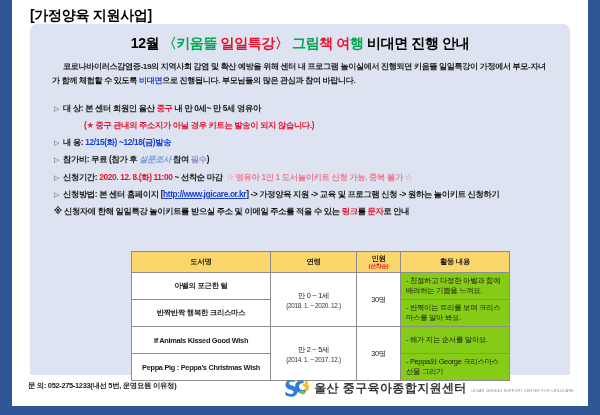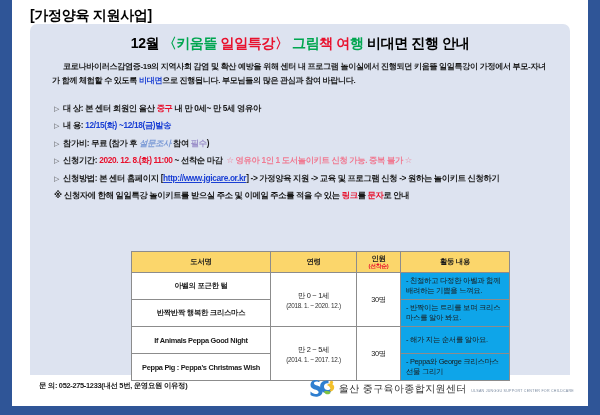--- a/index.html
+++ b/index.html
@@ -168,30 +168,30 @@
     color: #333333;
     margin-top: 1px;
   }
   td.cnt {
     text-align: center;
     background: #ffffff;
     font-size: 9px;
   }
   td.act {
     text-align: left;
-    background: #0ea5e9;
+    background: #84cc16;
     font-size: 7.2px;
     line-height: 1.35;
     height: 27px;
   }
 
   
   .contact {
     position: absolute;
-    left: 27px;
+    left: 16px;
     top: 381px;
     font-size: 7.4px;
     font-weight: bold;
     color: #1a1a1a;
     letter-spacing: -0.3px;
     white-space: nowrap;
   }
 
   
   .bottombar {
@@ -208,22 +208,22 @@
     position: absolute;
     right: 14px;
     top: 378px;
     display: flex;
     align-items: center;
     gap: 4px;
   }
   .logo-mark { width: 26px; height: 19px; display: block; }
   .logo-text { line-height: 1.05; }
   .logo-kr {
-    font-size: 10px;
-    font-weight: normal;
+    font-size: 12px;
+    font-weight: bold;
     color: #333333;
     letter-spacing: 0.4px;
     white-space: nowrap;
   }
   .logo-en {
     font-size: 3.6px;
     color: #7a8aa0;
     letter-spacing: 0.25px;
     white-space: nowrap;
   }
@@ -244,20 +244,23 @@
     <div class="intro">
       <span>코로나바이러스감염증-19의 지역사회 감염 및 확산 예방을 위해 센터 내 프로그램 놀이실에서 진행되던 키움뜰 일일특강이 가정에서 부모-자녀가 함께 체험할 수 있도록 </span><span class="blue">비대면</span><span>으로 진행됩니다. 부모님들의 많은 관심과 참여 바랍니다.</span>
     </div>
 
     <div class="list">
 
       <span class="li">
         <span class="tri">▷</span><span>대 상:</span><span> 본 센터 회원인 울산 </span><span class="c-red">중구</span><span> 내 만 0세~ 만 5세 영유아</span>
       </span>
 
+      <span class="li">
+        <span class="ind"></span><span class="c-red">(★ 중구 관내의 주소지가 아닐 경우 키트는 발송이 되지 않습니다.)</span>
+      </span>
 
       <span class="li">
         <span class="tri">▷</span><span>내 용:</span><span> </span><span class="c-blue">12/15(화) ~12/18(금)발송</span>
       </span>
 
       <span class="li">
         <span class="tri">▷</span><span>참가비:</span><span> 무료 (참가 후 </span><span class="c-ltblue">설문조사</span><span> 참여 </span><span class="c-lilac">필수</span><span>)</span>
       </span>
 
       <span class="li">
@@ -298,21 +301,21 @@
               <span class="yr">(2018. 1. ~ 2020. 12.)</span>
             </td>
             <td class="cnt" rowspan="2">30명</td>
             <td class="act">- 친절하고 다정한 아벨과 함께 배려하는 기쁨을 느껴요.</td>
           </tr>
           <tr>
             <td class="bookname">반짝반짝 행복한 크리스마스</td>
             <td class="act">- 반짝이는 트리를 보며 크리스마스를 알아 봐요.</td>
           </tr>
           <tr>
-            <td class="bookname">If Animals Peppa Good Night</td>
+            <td class="bookname">If Animals Kissed Good Wish</td>
             <td class="age" rowspan="2">
               <span>만 2 ~ 5세</span>
               <span class="yr">(2014. 1. ~ 2017. 12.)</span>
             </td>
             <td class="cnt" rowspan="2">30명</td>
             <td class="act">- 해가 지는 순서를 알아요.</td>
           </tr>
           <tr>
             <td class="bookname">Peppa Pig : Peppa's Christmas Wish</td>
             <td class="act">- Peppa와 George 크리스마스선물 그리기</td>

